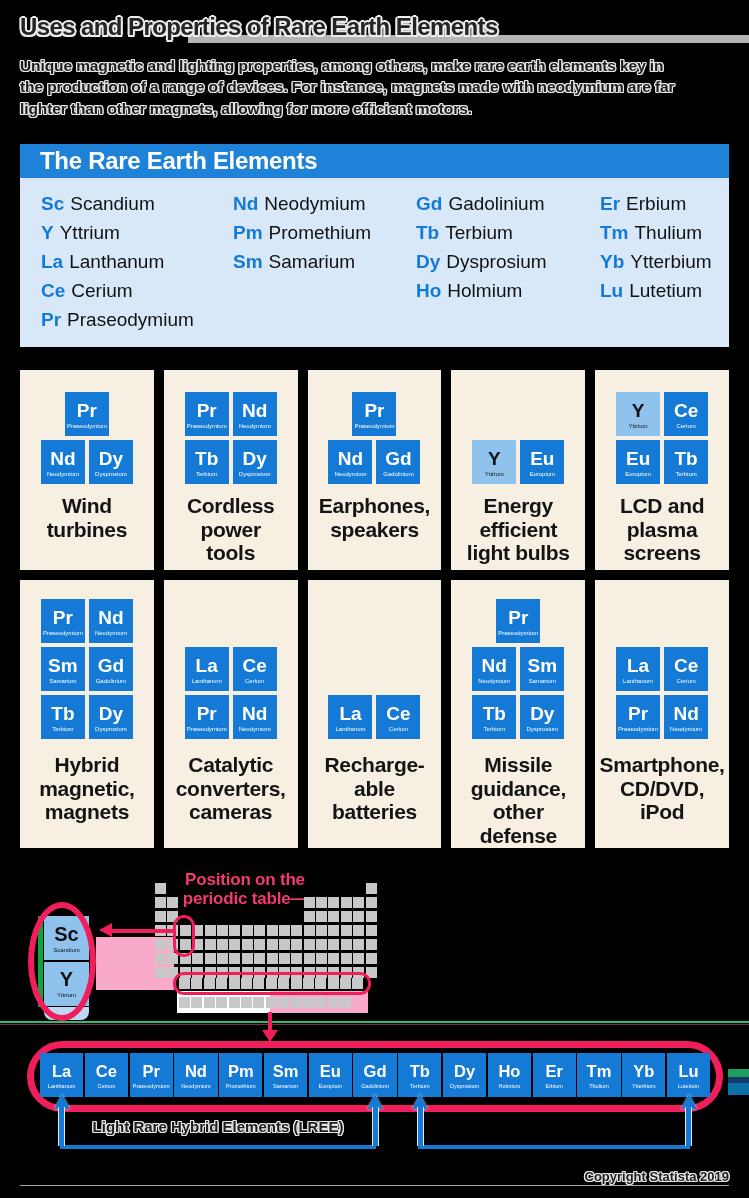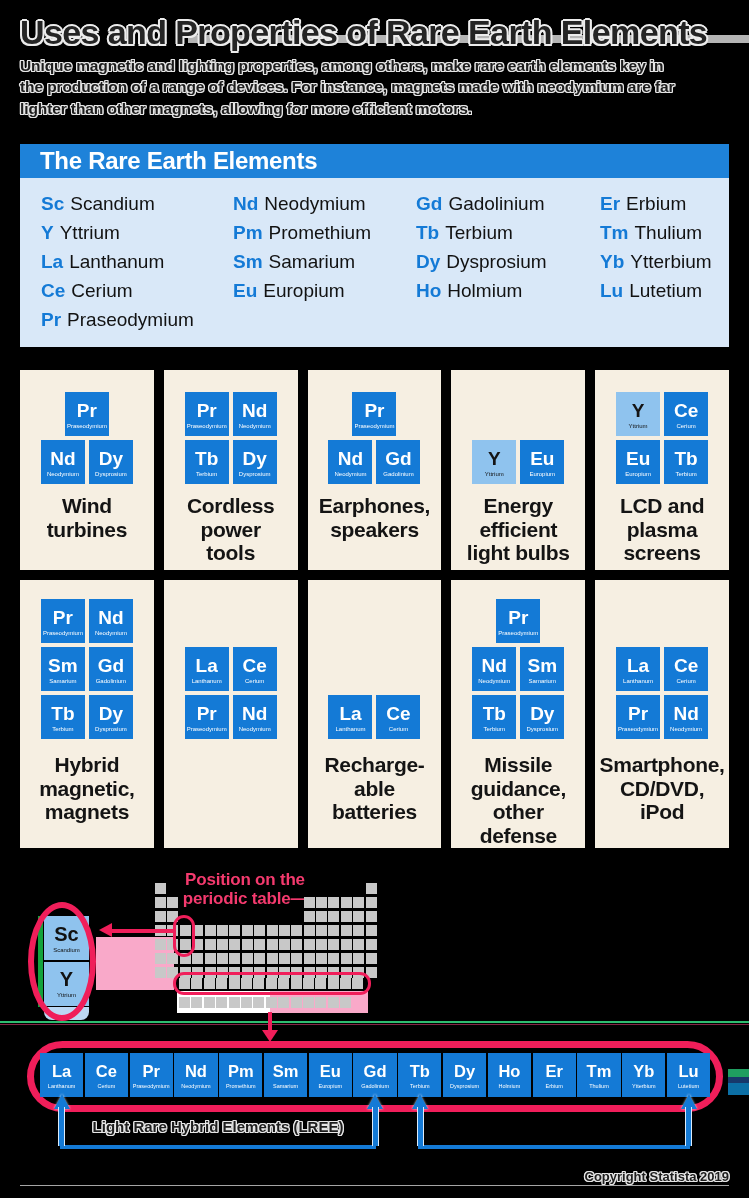--- a/index.html
+++ b/index.html
@@ -11,21 +11,21 @@
   .halo-strong { color:#242424;
     text-shadow:-2px 0 0 #ececec,2px 0 0 #ececec,0 -2px 0 #ececec,0 2px 0 #ececec,
     -1.5px -1.5px 0 #ececec,1.5px -1.5px 0 #ececec,-1.5px 1.5px 0 #ececec,1.5px 1.5px 0 #ececec; }
   .halo { color:#1d1d1d;
     text-shadow:-1.2px 0 0 #e6e6e6,1.2px 0 0 #e6e6e6,0 -1.2px 0 #e6e6e6,0 1.2px 0 #e6e6e6,
     -1px -1px 0 #e6e6e6,1px -1px 0 #e6e6e6,-1px 1px 0 #e6e6e6,1px 1px 0 #e6e6e6; }
 
   
   .title-strip { position:absolute; left:188px; top:35px; width:561px; height:8px;
     background:#c9c9c9; opacity:.9; }
-  .title { position:absolute; left:20px; top:13px; font-size:34px; font-weight:bold;
+  .title { position:absolute; left:20px; top:13px; font-size:24px; font-weight:bold;
     letter-spacing:-.6px; white-space:nowrap; z-index:1; }
   .subtitle { position:absolute; left:20px; top:55px; width:712px; font-size:15.5px;
     font-weight:bold; line-height:1.38; white-space:pre-line; letter-spacing:-.1px; z-index:1; }
 
   
   .legend { position:absolute; left:20px; top:144px; width:709px; height:203px; }
   .legend-bar { position:absolute; left:0; top:0; width:709px; height:34px;
     background:var(--bar-blue,#1e82d9); color:#fff; font-size:24px; font-weight:bold;
     line-height:34px; padding-left:20px; letter-spacing:-.3px; }
   .legend-panel { position:absolute; left:0; top:34px; width:709px; height:169px;
@@ -148,21 +148,20 @@
           <div class="legend-item"><span class="sym">Sc</span><span class="nm">Scandium</span></div>
           <div class="legend-item"><span class="sym">Y</span><span class="nm">Yttrium</span></div>
           <div class="legend-item"><span class="sym">La</span><span class="nm">Lanthanum</span></div>
           <div class="legend-item"><span class="sym">Ce</span><span class="nm">Cerium</span></div>
           <div class="legend-item"><span class="sym">Pr</span><span class="nm">Praseodymium</span></div>
         </div>
         <div class="legend-col" style="left: 213px;">
           <div class="legend-item"><span class="sym">Nd</span><span class="nm">Neodymium</span></div>
           <div class="legend-item"><span class="sym">Pm</span><span class="nm">Promethium</span></div>
           <div class="legend-item"><span class="sym">Sm</span><span class="nm">Samarium</span></div>
-          <div class="legend-item"><span class="sym">Eu</span><span class="nm">Europium</span></div>
         </div>
         <div class="legend-col" style="left: 396px;">
           <div class="legend-item"><span class="sym">Gd</span><span class="nm">Gadolinium</span></div>
           <div class="legend-item"><span class="sym">Tb</span><span class="nm">Terbium</span></div>
           <div class="legend-item"><span class="sym">Dy</span><span class="nm">Dysprosium</span></div>
           <div class="legend-item"><span class="sym">Ho</span><span class="nm">Holmium</span></div>
         </div>
         <div class="legend-col" style="left: 580px;">
           <div class="legend-item"><span class="sym">Er</span><span class="nm">Erbium</span></div>
           <div class="legend-item"><span class="sym">Tm</span><span class="nm">Thulium</span></div>
@@ -341,20 +340,23 @@
             <div class="tile">
               <span class="tsym">Pr</span>
               <span class="tname">Praseodymium</span>
             </div>
             <div class="tile">
               <span class="tsym">Nd</span>
               <span class="tname">Neodymium</span>
             </div>
           </div>
         </div>
+        <div class="card-label">Catalytic
+converters,
+cameras</div>
       </div>
       <div class="card row2">
         <div class="tiles">
           <div class="tile-row">
             <div class="tile">
               <span class="tsym">La</span>
               <span class="tname">Lanthanum</span>
             </div>
             <div class="tile">
               <span class="tsym">Ce</span>

